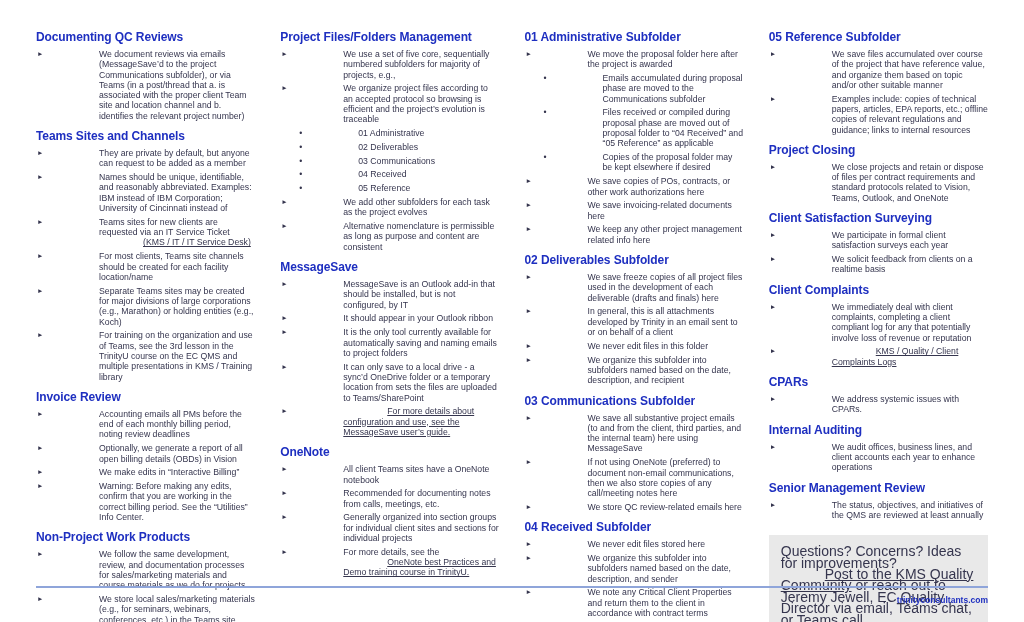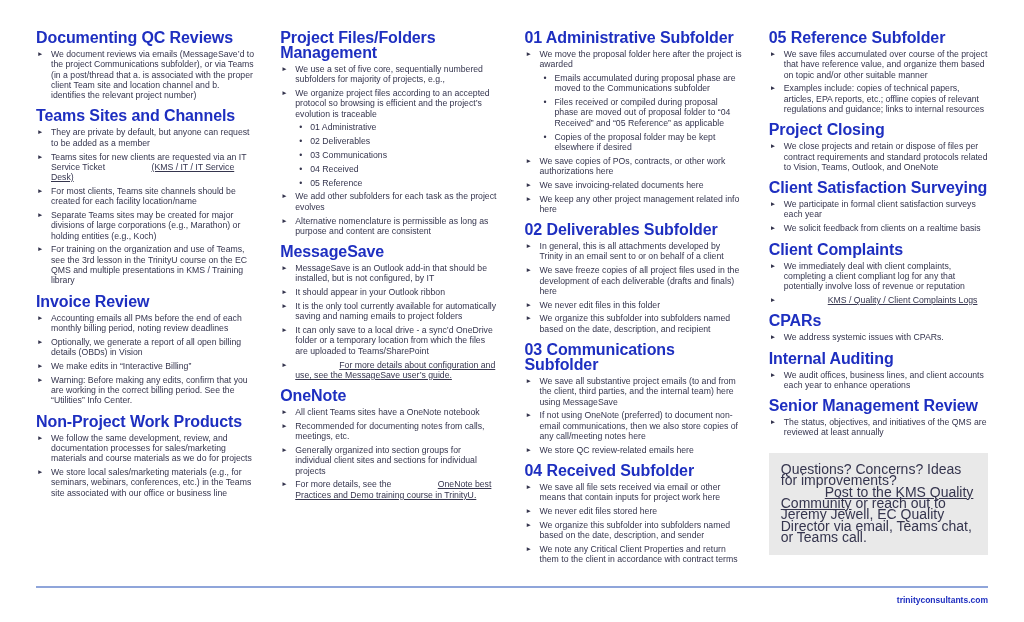--- a/index.html
+++ b/index.html
@@ -19,34 +19,35 @@
     overflow:hidden;
   }
   .page{padding:30px 36px 0 36px;}
   .columns{
     display:grid;
     grid-template-columns:repeat(4,1fr);
     column-gap:25px;
   }
   .column{min-width:0;}
   .sec-title{
-    font-size:16px;
+    font-size:12px;
     line-height:15px;
     font-weight:bold;
     color:var(--heading);
     margin:8px 0 4px 0;
     letter-spacing:-0.1px;
   }
   .column .sec-title:first-child{margin-top:0;}
   .item{
     display:flex;
     align-items:flex-start;
     font-size:8.7px;
     line-height:10.3px;
     margin:0 0 3.5px 0;
+    gap:48px;
   }
   .item .marker{
     flex:0 0 15px;
     font-size:6.5px;
     line-height:10.3px;
     padding-left:1px;
   }
   .item.lvl2{margin-left:17px;}
   .item.lvl2 .marker{
     flex:0 0 13px;
@@ -88,20 +89,24 @@
           <span class="marker">►</span>
           <span class="item-text"><span>We document reviews via emails (MessageSave’d to the project Communications subfolder), or via Teams (in a post/thread that a. is associated with the proper client Team site and location channel and b. identifies the relevant project number)</span></span>
         </div>
         <h2 class="sec-title">Teams Sites and Channels</h2>
         <div class="item lvl1">
           <span class="marker">►</span>
           <span class="item-text"><span>They are private by default, but anyone can request to be added as a member</span></span>
         </div>
         <div class="item lvl1">
           <span class="marker">►</span>
+          <span class="item-text"><span>Names should be unique, identifiable, and reasonably abbreviated. Examples: IBM instead of IBM Corporation; University of Cincinnati instead of</span></span>
+        </div>
+        <div class="item lvl1">
+          <span class="marker">►</span>
           <span class="item-text"><span>Teams sites for new clients are requested via an IT Service Ticket </span><span class="u">(KMS / IT / IT Service Desk)</span></span>
         </div>
         <div class="item lvl1">
           <span class="marker">►</span>
           <span class="item-text"><span>For most clients, Teams site channels should be created for each facility location/name</span></span>
         </div>
         <div class="item lvl1">
           <span class="marker">►</span>
           <span class="item-text"><span>Separate Teams sites may be created for major divisions of large corporations (e.g., Marathon) or holding entities (e.g., Koch)</span></span>
         </div>
@@ -182,21 +187,21 @@
         <div class="item lvl1">
           <span class="marker">►</span>
           <span class="item-text"><span>It should appear in your Outlook ribbon</span></span>
         </div>
         <div class="item lvl1">
           <span class="marker">►</span>
           <span class="item-text"><span>It is the only tool currently available for automatically saving and naming emails to project folders</span></span>
         </div>
         <div class="item lvl1">
           <span class="marker">►</span>
-          <span class="item-text"><span>It can only save to a local drive - a sync’d OneDrive folder or a temporary location from which the files are uploaded to Teams/SharePoint</span></span>
+          <span class="item-text"><span>It can only save to a local drive - a sync’d OneDrive folder or a temporary location from sets the files are uploaded to Teams/SharePoint</span></span>
         </div>
         <div class="item lvl1">
           <span class="marker">►</span>
           <span class="item-text"><span class="u">For more details about configuration and use, see the MessageSave user’s guide.</span></span>
         </div>
         <h2 class="sec-title">OneNote</h2>
         <div class="item lvl1">
           <span class="marker">►</span>
           <span class="item-text"><span>All client Teams sites have a OneNote notebook</span></span>
         </div>
@@ -239,52 +244,48 @@
           <span class="marker">►</span>
           <span class="item-text"><span>We save invoicing-related documents here</span></span>
         </div>
         <div class="item lvl1">
           <span class="marker">►</span>
           <span class="item-text"><span>We keep any other project management related info here</span></span>
         </div>
         <h2 class="sec-title">02 Deliverables Subfolder</h2>
         <div class="item lvl1">
           <span class="marker">►</span>
+          <span class="item-text"><span>We save freeze copies of all project files used in the development of each deliverable (drafts and finals) here</span></span>
+        </div>
+        <div class="item lvl1">
+          <span class="marker">►</span>
           <span class="item-text"><span>In general, this is all attachments developed by Trinity in an email sent to or on behalf of a client</span></span>
         </div>
         <div class="item lvl1">
           <span class="marker">►</span>
-          <span class="item-text"><span>We save freeze copies of all project files used in the development of each deliverable (drafts and finals) here</span></span>
-        </div>
-        <div class="item lvl1">
-          <span class="marker">►</span>
           <span class="item-text"><span>We never edit files in this folder</span></span>
         </div>
         <div class="item lvl1">
           <span class="marker">►</span>
           <span class="item-text"><span>We organize this subfolder into subfolders named based on the date, description, and recipient</span></span>
         </div>
         <h2 class="sec-title">03 Communications Subfolder</h2>
         <div class="item lvl1">
           <span class="marker">►</span>
           <span class="item-text"><span>We save all substantive project emails (to and from the client, third parties, and the internal team) here using MessageSave</span></span>
         </div>
         <div class="item lvl1">
           <span class="marker">►</span>
           <span class="item-text"><span>If not using OneNote (preferred) to document non-email communications, then we also store copies of any call/meeting notes here</span></span>
         </div>
         <div class="item lvl1">
           <span class="marker">►</span>
           <span class="item-text"><span>We store QC review-related emails here</span></span>
         </div>
         <h2 class="sec-title">04 Received Subfolder</h2>
-        <div class="item lvl1">
-          <span class="marker">►</span>
-          <span class="item-text"><span>We save all file sets received via email or other means that contain inputs for project work here</span></span>
-        </div>
         <div class="item lvl1">
           <span class="marker">►</span>
           <span class="item-text"><span>We never edit files stored here</span></span>
         </div>
         <div class="item lvl1">
           <span class="marker">►</span>
           <span class="item-text"><span>We organize this subfolder into subfolders named based on the date, description, and sender</span></span>
         </div>
         <div class="item lvl1">
           <span class="marker">►</span>

